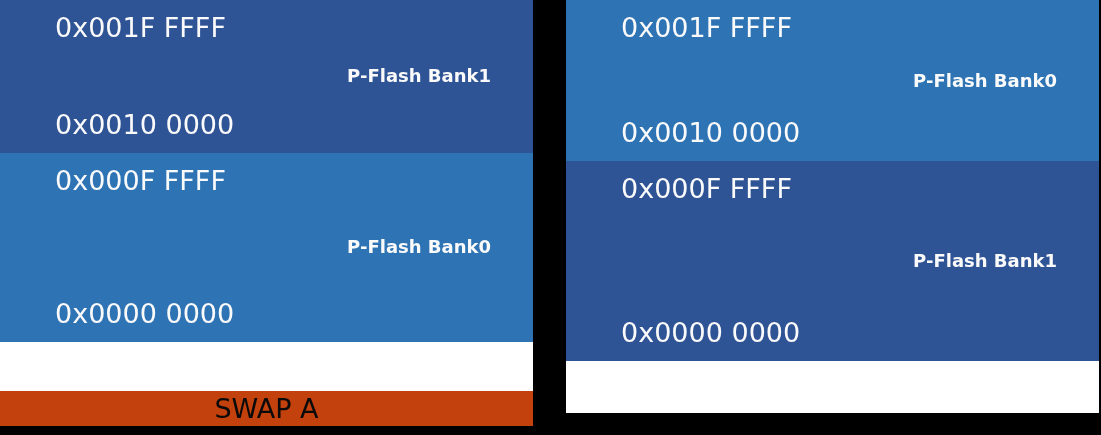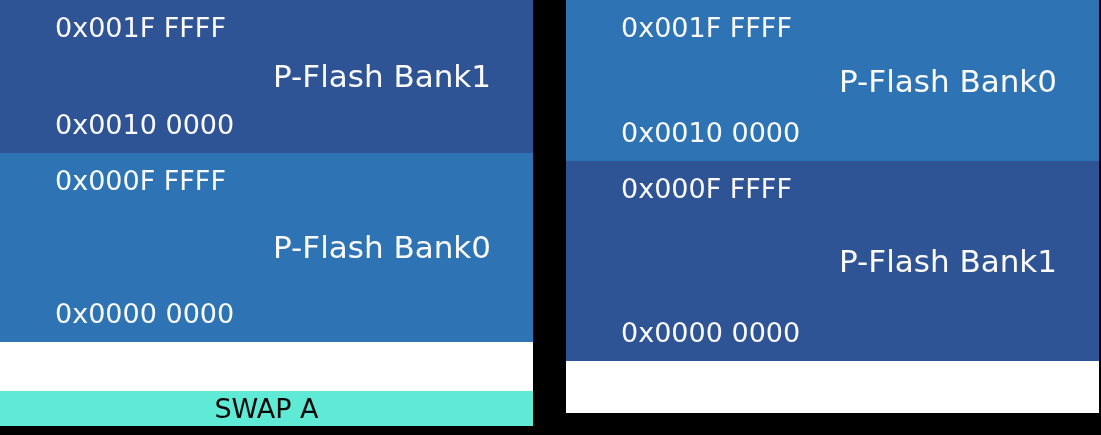--- a/index.html
+++ b/index.html
@@ -43,32 +43,33 @@
   .block.light { background: #2E74B5; }
   .addr {
     color: #FAFAFA;
     font-size: 27px;
     line-height: 36px;
     align-self: flex-start;
     white-space: pre;
   }
   .bank-label {
     color: #FAFAFA;
-    font-size: 31px;
+    font-size: 18px;
     line-height: 36px;
     align-self: flex-end;
     white-space: pre;
+    font-weight: bold;
   }
   .white-gap {
     height: 52px;
     background: #FFFFFF;
   }
   .swap-bar {
     height: 37px;
-    background: #5eead4;
+    background: #c2410c;
     display: flex;
     align-items: center;
     justify-content: center;
   }
   .swap-label {
     color: #0A0A0A;
     font-size: 27px;
     line-height: 1;
     white-space: pre;
   }

